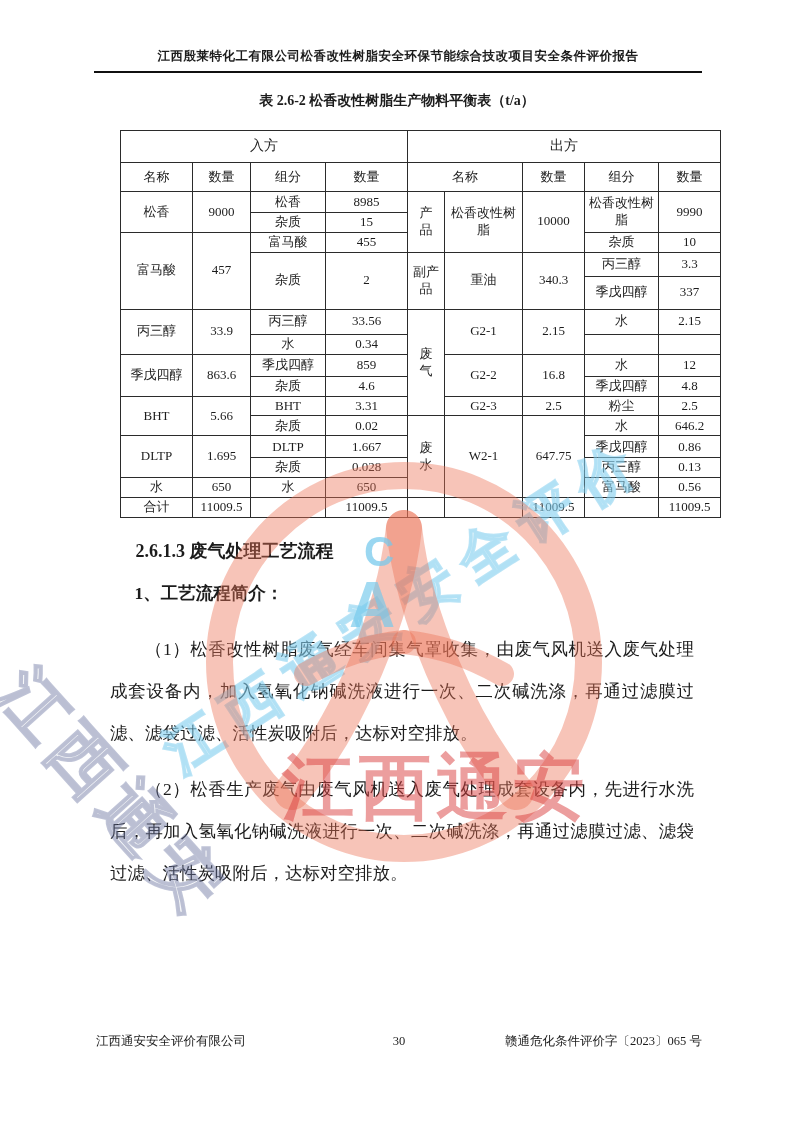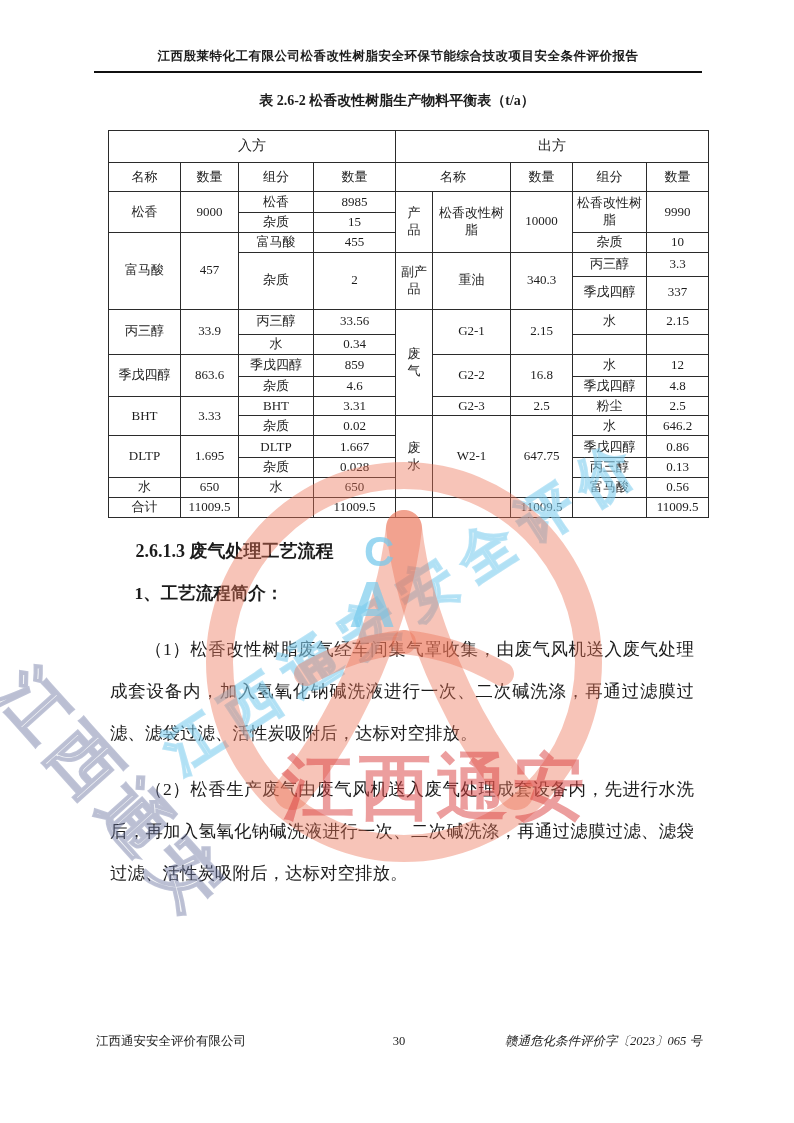--- a/index.html
+++ b/index.html
@@ -11,21 +11,21 @@
   .doc-header{
     position:absolute;left:94px;top:48px;width:608px;
     text-align:center;font-size:12.5px;font-weight:bold;letter-spacing:.5px;
     padding-bottom:6px;border-bottom:2px solid #101010;
   }
   .table-title{
     position:absolute;left:0;top:92px;width:100%;
     text-align:center;font-size:14px;font-weight:bold;
   }
   table.balance{
-    position:absolute;left:108px;top:130px;width:600px;
+    position:absolute;left:120px;top:130px;width:600px;
     border-collapse:collapse;table-layout:fixed;font-size:13px;
   }
   table.balance td{
     border:1px solid #2b2b2b;text-align:center;vertical-align:middle;
     padding:1px 2px;line-height:1.3;overflow:hidden;
   }
   td.grp{font-size:14px;}
   td.cat{white-space:pre-line;padding:1px 5px;}
   td.wrap4{padding:1px 8px;}
   .section{
@@ -34,21 +34,21 @@
   }
   .sec-heading{font-weight:bold;font-size:18px;text-indent:2.2em;}
   .sec-sub{font-weight:bold;text-indent:2.2em;}
   .para{text-indent:2em;margin:14px;}
   .footer{
     position:absolute;left:96px;top:1033px;width:606px;
     font-size:12.5px;display:flex;align-items:baseline;
   }
   .footer .f-left{width:40%;text-align:left;}
   .footer .f-center{width:20%;text-align:center;}
-  .footer .f-right{width:40%;text-align:right;font-style:italic;}
+  .footer .f-right{width:40%;text-align:right;}
   
   .watermark{position:absolute;inset:0;pointer-events:none;}
   .stamp-ring{
     position:absolute;left:206px;top:462px;width:342px;height:346px;
     border:27px solid rgba(236,115,85,0.42);border-radius:50%;
   }
   .stamp-logo{position:absolute;left:206px;top:462px;}
   .wm-diag{
     position:absolute;left:25px;top:568px;width:760px;text-align:center;
     font-size:56px;font-weight:bold;letter-spacing:14px;
@@ -181,21 +181,21 @@
     <td>12</td>
   </tr>
   <tr style="height:15px">
     <td>杂质</td>
     <td>4.6</td>
     <td>季戊四醇</td>
     <td>4.8</td>
   </tr>
   <tr style="height:18px">
     <td rowspan="2">BHT</td>
-    <td rowspan="2">3.33</td>
+    <td rowspan="2">5.66</td>
     <td>BHT</td>
     <td>3.31</td>
     <td>G2-3</td>
     <td>2.5</td>
     <td>粉尘</td>
     <td>2.5</td>
   </tr>
   <tr style="height:20px">
     <td>杂质</td>
     <td>0.02</td>

